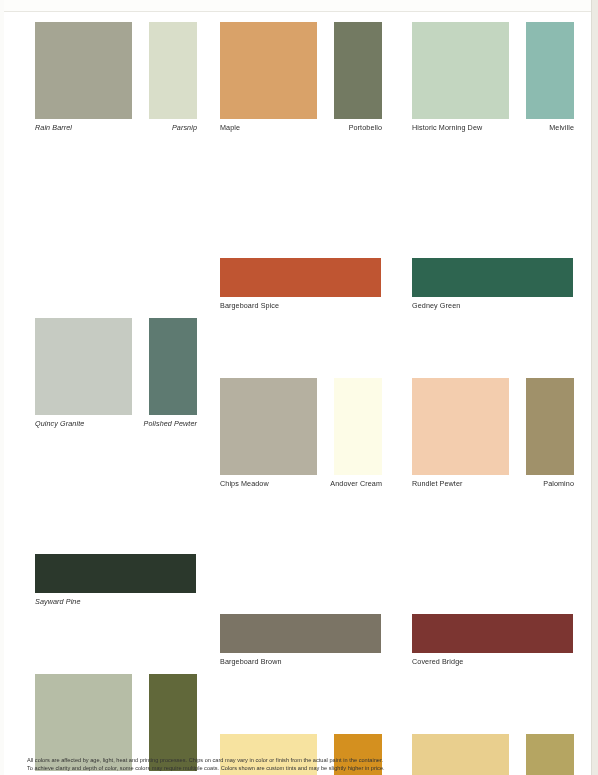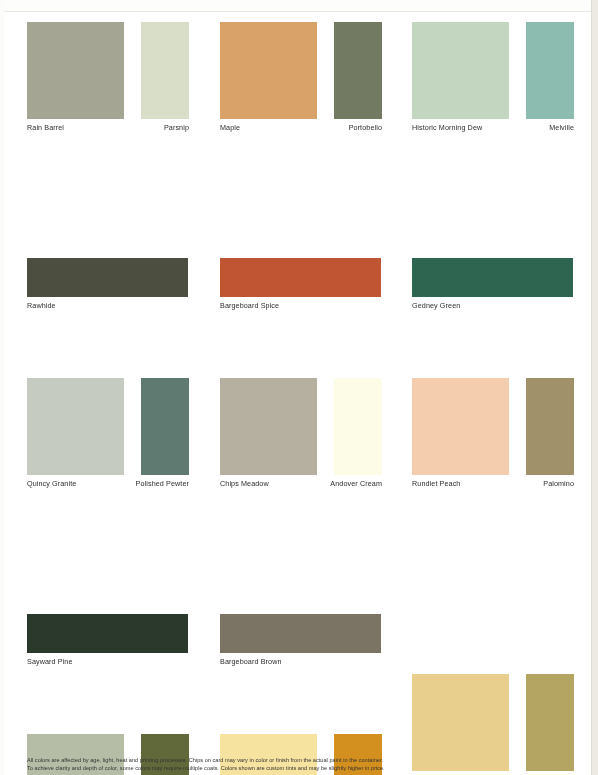--- a/index.html
+++ b/index.html
@@ -56,21 +56,21 @@
     top: 0;
     width: 592px;
   }
 
   
   .col {
     position: absolute;
     top: 0;
     width: 162px;
   }
-  .col-0 { left: 27px; }
+  .col-0 { left: 35px; font-style: italic; }
   .col-1 { left: 220px; }
   .col-2 { left: 412px; }
 
   
   .row {
     position: absolute;
     left: 0;
     width: 162px;
   }
 
@@ -158,24 +158,20 @@
 
   <div id="sheet">
     <div class="grid" id="grid">
         <div class="col col-0">
           <div class="row pair" style="top: 11px;">
             <div class="sw-big" style="background: rgb(165, 165, 147);"></div>
             <div class="sw-small" style="background: rgb(217, 222, 201);"></div>
             <div class="label label-left">Rain Barrel</div>
             <div class="label label-right">Parsnip</div>
           </div>
-          <div class="row banner" style="top: 129px;">
-            <div class="sw-wide" style="background: rgb(76, 78, 63);"></div>
-            <div class="label label-banner">Rawhide</div>
-          </div>
           <div class="row pair" style="top: 189px;">
             <div class="sw-big" style="background: rgb(198, 203, 194);"></div>
             <div class="sw-small" style="background: rgb(94, 122, 113);"></div>
             <div class="label label-left">Quincy Granite</div>
             <div class="label label-right">Polished Pewter</div>
           </div>
           <div class="row banner" style="top: 307px;">
             <div class="sw-wide" style="background: rgb(43, 56, 44);"></div>
             <div class="label label-banner">Sayward Pine</div>
           </div>
@@ -217,22 +213,26 @@
             <div class="label label-left">Historic Morning Dew</div>
             <div class="label label-right">Melville</div>
           </div>
           <div class="row banner" style="top: 129px; padding-left: 34px;">
             <div class="sw-wide" style="background: rgb(46, 101, 80);"></div>
             <div class="label label-banner">Gedney Green</div>
           </div>
           <div class="row pair" style="top: 189px;">
             <div class="sw-big" style="background: rgb(243, 205, 174);"></div>
             <div class="sw-small" style="background: rgb(160, 145, 106);"></div>
-            <div class="label label-left">Rundlet Peach</div>
+            <div class="label label-left">Rundlet Pewter</div>
             <div class="label label-right">Palomino</div>
+          </div>
+          <div class="row banner" style="top: 307px;">
+            <div class="sw-wide" style="background: rgb(124, 53, 49);"></div>
+            <div class="label label-banner">Covered Bridge</div>
           </div>
           <div class="row pair" style="top: 367px;">
             <div class="sw-big" style="background: rgb(233, 207, 142);"></div>
             <div class="sw-small" style="background: rgb(181, 165, 98);"></div>
           </div>
         </div>
       </div>
 
     <div id="footer">
       <p>All colors are affected by age, light, heat and printing processes.  Chips on card may vary in color or finish from the actual paint in the container.</p>

